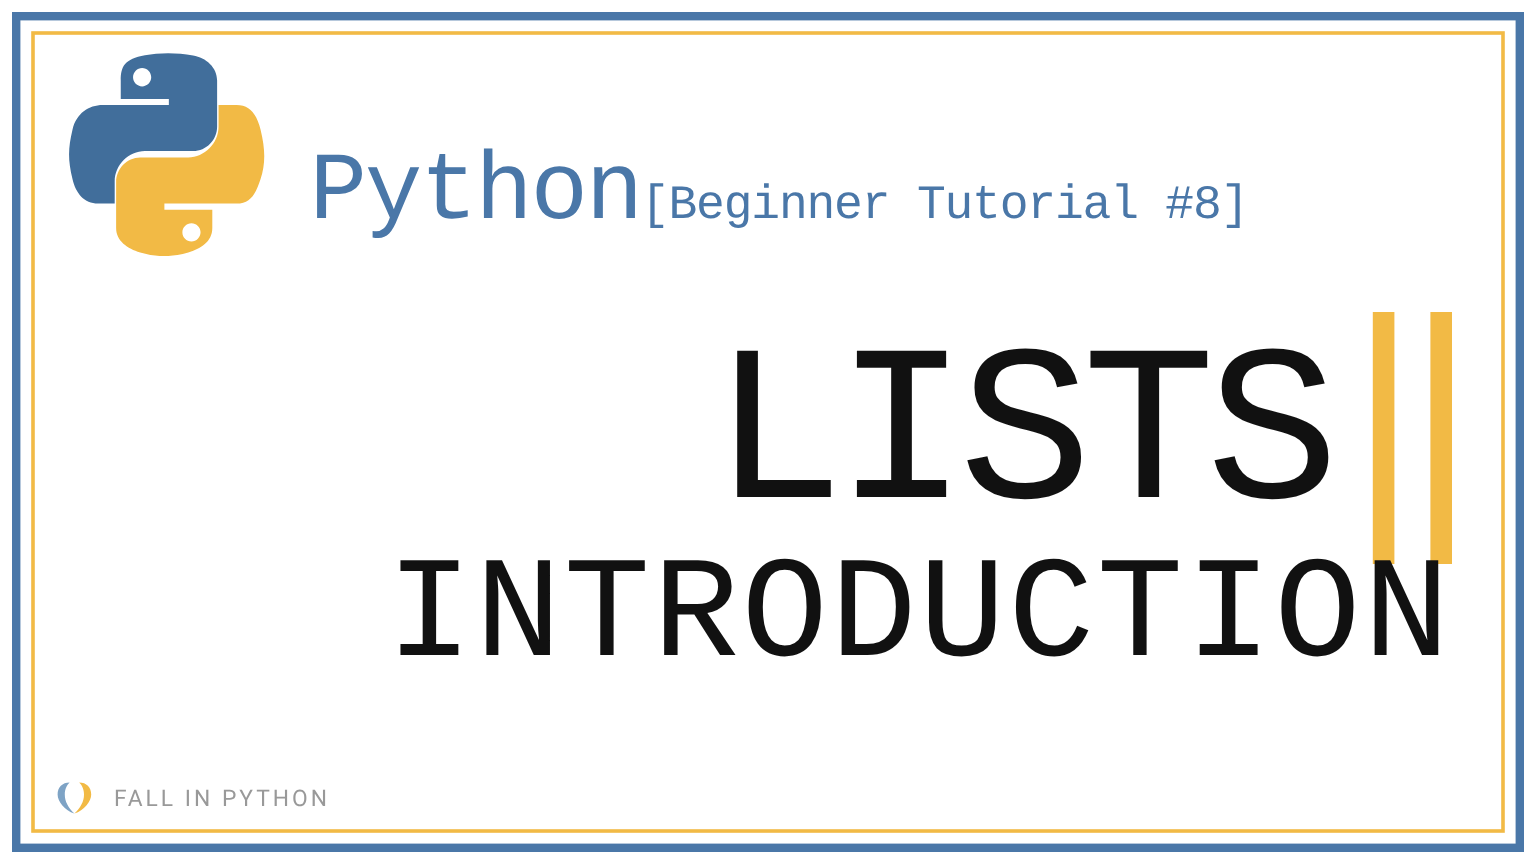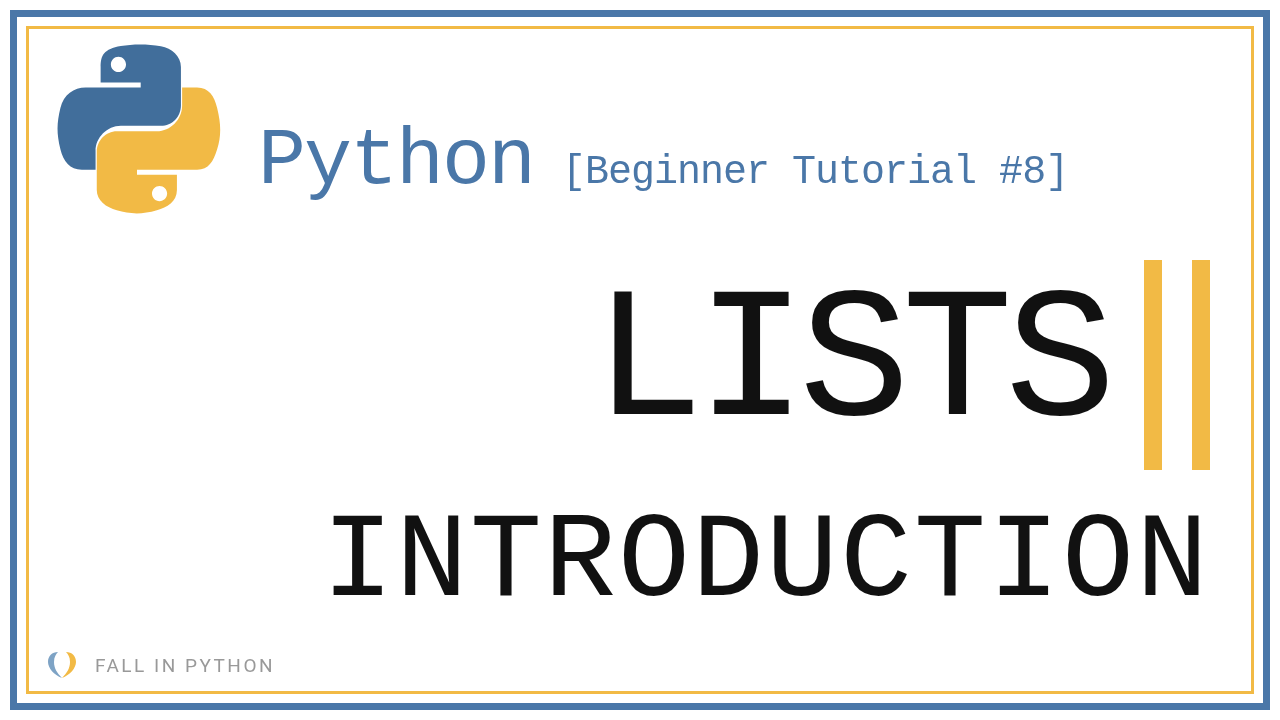--- a/index.html
+++ b/index.html
@@ -27,21 +27,21 @@
       left: 46px;
       width: 190px;
       height: 190px;
     }
     .header-text {
       position: absolute;
       top: 116px;
       left: 258px;
       display: flex;
       align-items: baseline;
-      gap: 28px;
+      gap: 0;
     }
     .python-title {
       font-family: 'Courier New', Courier, monospace;
       font-size: 80px;
       font-weight: 400;
       color: #4a77a8;
       letter-spacing: -2px;
     }
     .subtitle {
       font-family: 'Courier New', Courier, monospace;
@@ -72,21 +72,21 @@
       height: 210px;
       align-items: center;
     }
     .bar {
       width: 18px;
       height: 210px;
       background: #f2ba45;
     }
     .intro-heading {
       position: absolute;
-      top: 503px;
+      top: 455px;
       right: 70px;
       font-family: 'Courier New', Courier, monospace;
       font-size: 120px;
       font-weight: 400;
       color: #111;
       letter-spacing: 2px;
       line-height: 1;
     }
     .footer-brand {
       position: absolute;

